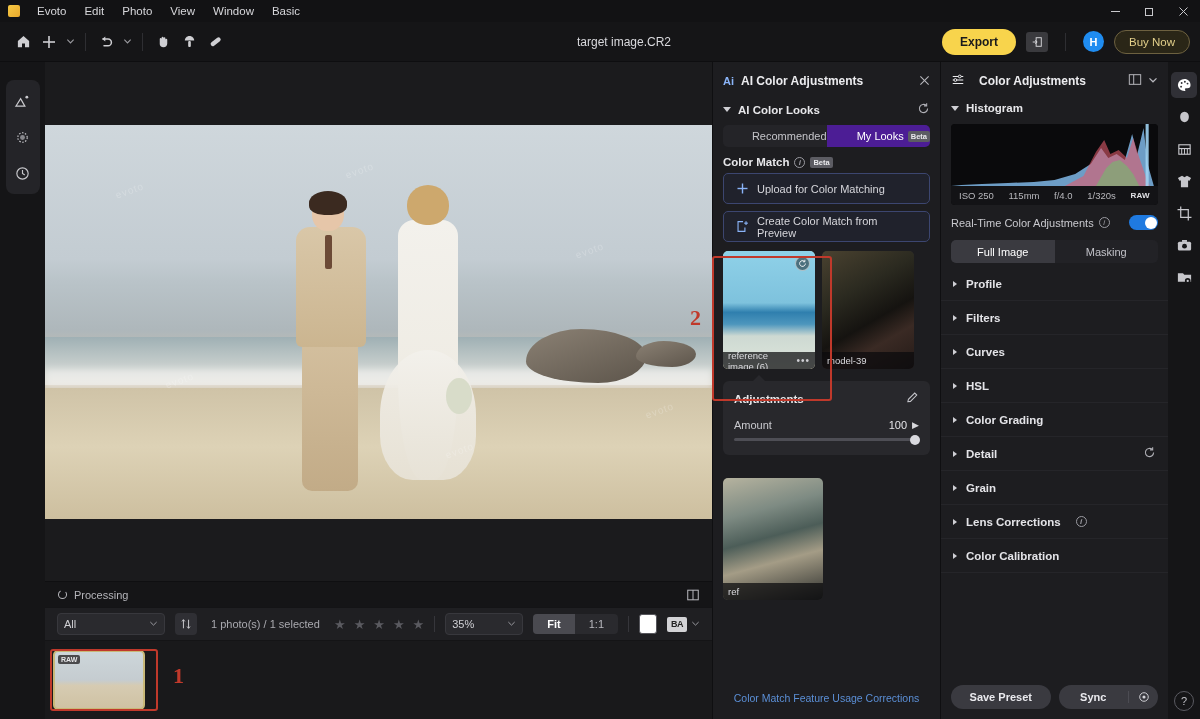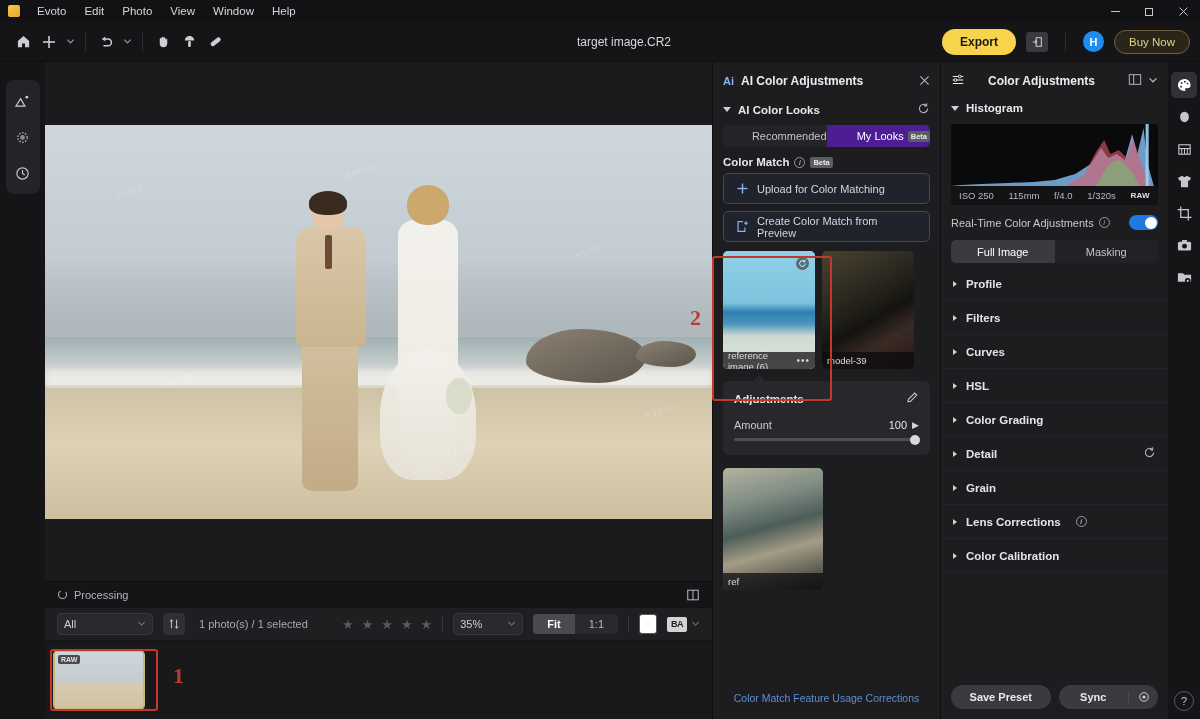--- a/index.html
+++ b/index.html
@@ -130,33 +130,33 @@
   .processing-bar {
     height:26px;background:#151517;display:flex;align-items:center;padding:0 12px;
     font-size:11px;color:#b5b5ba;gap:6px;border-top:1px solid #0f0f11;
   }
   .proc-right { margin-left:auto; color:#c0c0c5; display:flex;align-items:center;}
   .filter-bar {
     height:34px;background:#1f1f22;display:flex;align-items:center;padding:0 12px;gap:10px;
     border-top:1px solid #141416;border-bottom:1px solid #141416;
   }
   .select {
-    width:96px;height:22px;background:#2a2a2e;border:1px solid #38383d;border-radius:4px;
+    width:108px;height:22px;background:#2a2a2e;border:1px solid #38383d;border-radius:4px;
     display:flex;align-items:center;padding:0 6px;font-size:11px;color:#d0d0d4;
   }
   .select .cv { margin-left:auto;color:#9b9ba1; }
   .sq-btn {
     width:22px;height:22px;background:#2f2f34;border-radius:4px;display:flex;
     align-items:center;justify-content:center;color:#d0d0d4;
   }
   .count-txt { font-size:11px;color:#a9a9af;margin-left:4px; }
   .stars { margin-left:auto;display:flex;gap:8px;color:#5a5a60;font-size:13px; }
   .vsep { width:1px;height:16px;background:#36363b; }
   .zoom-select {
-    width:70px;height:22px;background:#2a2a2e;border:1px solid #38383d;border-radius:4px;
+    width:78px;height:22px;background:#2a2a2e;border:1px solid #38383d;border-radius:4px;
     display:flex;align-items:center;padding:0 6px;font-size:11px;color:#d0d0d4;
   }
   .seg { display:flex;background:#2a2a2e;border-radius:4px;overflow:hidden; }
   .seg > div { padding:4px 14px;font-size:11px;color:#b9b9bf; }
   .seg > div.active { background:#4a4a50;color:#fff;font-weight:bold; }
   .swatch-white { width:18px;height:20px;background:#fff;border-radius:3px;border:1px solid #55555b; }
   .ba-btn { width:20px;height:15px;border-radius:2px;background:#d3d3d6;color:#222;font-size:9px;font-weight:bold;display:flex;align-items:center;justify-content:center;letter-spacing:-.5px;}
 
   .filmstrip { height:78px;background:#19191b;display:flex;align-items:center;padding:0 8px;gap:10px;position:relative; }
   .thumb-wrap { position:relative;width:92px;height:60px; }
@@ -223,28 +223,28 @@
     content:'';position:absolute;top:-6px;left:30px;border-left:6px solid transparent;
     border-right:6px solid transparent;border-bottom:6px solid #28282c;
   }
   .adj-head { display:flex;align-items:center;font-size:11.5px;font-weight:bold;color:#e7e7ea; }
   .adj-head .pen { margin-left:auto;color:#c6c6cb; }
   .amt-row { display:flex;align-items:center;margin-top:13px;font-size:11px;color:#c9c9ce; }
   .amt-val { margin-left:auto;color:#e4e4e8; }
   .amt-arrow { color:#d8d8dc;font-size:9px;margin-left:5px; }
   .slider { margin-top:7px;height:3px;background:#4e4e55;border-radius:2px;position:relative; }
   .slider .knob { position:absolute;right:-1px;top:-3.5px;width:10px;height:10px;border-radius:50%;background:#d9d9de; }
-  .ref-card { margin:13px 10px 0;width:100px;height:122px;border-radius:5px;overflow:hidden;position:relative; }
+  .ref-card { margin:23px 10px 0;width:100px;height:122px;border-radius:5px;overflow:hidden;position:relative; }
   .ai-foot { margin-top:auto;padding:10px 0 14px;text-align:center; }
   .ai-foot a { color:#5b8fd6;font-size:10.5px;text-decoration:none; }
 
   
   .right-panel { width:228px;background:#1d1d20;border-left:1px solid #0f0f11;display:flex;flex-direction:column; }
   .rp-head {
-    height:26px;display:flex;align-items:center;gap:23px;padding:0 10px;margin-top:6px;
+    height:26px;display:flex;align-items:center;gap:14px;padding:0 10px;margin-top:6px;
     font-size:12px;font-weight:bold;color:#ececef;
   }
   .rp-head .right-ic { margin-left:auto;display:flex;gap:6px;align-items:center;color:#b9b9bf; }
   .hist-wrap { margin:4px 10px 0;background:#0c0c0e;border-radius:4px;overflow:hidden; }
   .hist-plot { height:62px;position:relative;background:#0a0a0c; }
   .hist-plot svg { position:absolute;inset:0;width:100%;height:100%; }
   .meta-row {
     height:19px;display:flex;align-items:center;justify-content:space-between;
     padding:0 8px;font-size:9.5px;color:#b8b8bd;background:#131316;
   }
@@ -284,21 +284,21 @@
 
 <div class="app">
 
   <div class="titlebar">
     <div class="logo-dot"></div>
     <div class="menu-item">Evoto</div>
     <div class="menu-item">Edit</div>
     <div class="menu-item">Photo</div>
     <div class="menu-item">View</div>
     <div class="menu-item">Window</div>
-    <div class="menu-item">Help</div>
+    <div class="menu-item">Basic</div>
     <div class="win-ctrls">
       <div class="win-btn">
         <svg width="11" height="11" viewBox="0 0 11 11">
             <line x1="1" y1="5.5" x2="10" y2="5.5" stroke="currentColor" stroke-width="1"></line>
           </svg>
       </div>
       <div class="win-btn">
         <svg width="11" height="11" viewBox="0 0 11 11">
             <rect x="1.5" y="2.5" width="7" height="7" fill="none" stroke="currentColor" stroke-width="1"></rect>
           </svg>

